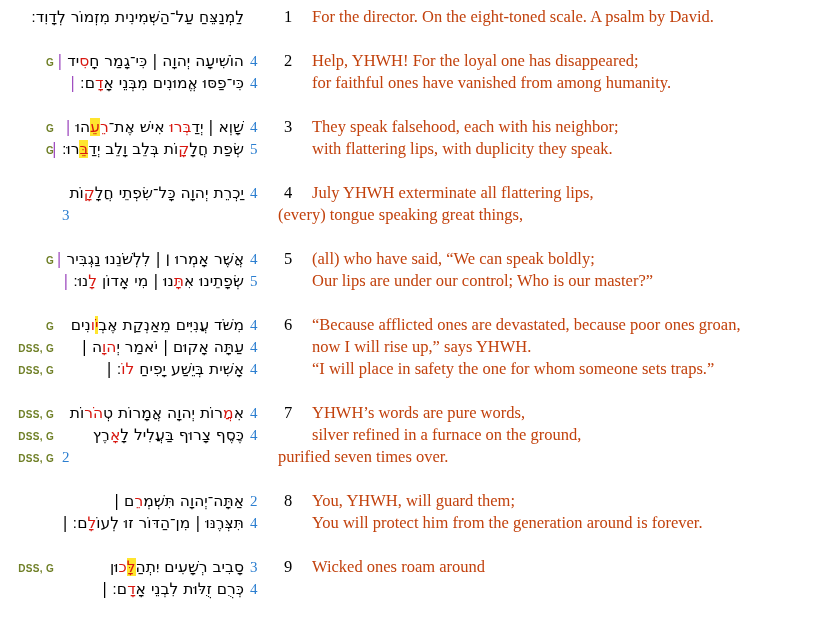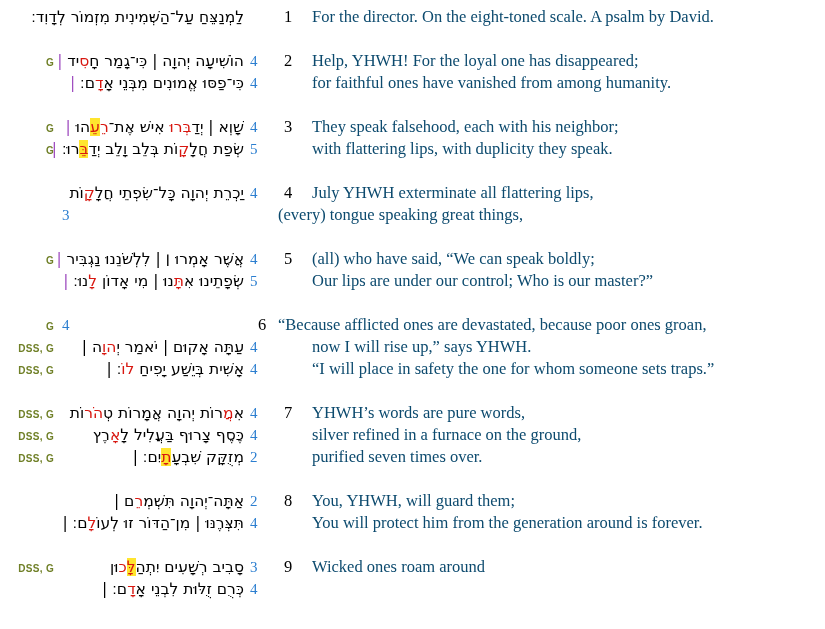--- a/index.html
+++ b/index.html
@@ -51,21 +51,21 @@
     text-align:left;
     padding-left:14px;
     font-size:16.5px;
     color:#000;
   }
   .english{
     text-align:left;
     padding-left:8px;
     font-size:16.5px;
     white-space:nowrap;
-    color:#0c4a6e;
+    color:#c2410c;
   }
 </style>
 </head>
 <body>
 
 <div class="page">
   <div id="verses-root">
       <div class="verse-block">
         <div class="line-row">
           <div class="sigla"></div>
@@ -134,20 +134,21 @@
           <div class="sigla"></div>
           <div class="hebrew" dir="rtl"><span>שְׂפָתֵינוּ אִ</span><span class="red ">תָּ</span><span>נוּ | מִי אָדוֹן </span><span class="red ">לָ</span><span>נוּ׃ </span><span class="purple ">|</span></div>
           <div class="count">5</div>
           <div class="vnum"></div>
           <div class="english">Our lips are under our control; Who is our master?”</div>
         </div>
       </div>
       <div class="verse-block">
         <div class="line-row">
           <div class="sigla">G</div>
+          <div class="hebrew" dir="rtl"><span>מִשֹּׁד עֲנִיִּים מֵאַנְקַת אֶבְ</span><span class="red hl">יֹ</span><span class="red ">ו</span><span>נִים</span></div>
           <div class="count">4</div>
           <div class="vnum">6</div>
           <div class="english">“Because afflicted ones are devastated, because poor ones groan,</div>
         </div>
         <div class="line-row">
           <div class="sigla">DSS, G</div>
           <div class="hebrew" dir="rtl"><span>עַתָּה אָקוּם | יֹאמַר יְ</span><span class="red ">הוָ</span><span>ה |</span></div>
           <div class="count">4</div>
           <div class="vnum"></div>
           <div class="english">now I will rise up,” says YHWH.</div>
@@ -170,21 +171,20 @@
         </div>
         <div class="line-row">
           <div class="sigla">DSS, G</div>
           <div class="hebrew" dir="rtl"><span>כֶּסֶף צָרוּף בַּעֲלִיל לָ</span><span class="red ">אָ</span><span>רֶץ</span></div>
           <div class="count">4</div>
           <div class="vnum"></div>
           <div class="english">silver refined in a furnace on the ground,</div>
         </div>
         <div class="line-row">
           <div class="sigla">DSS, G</div>
-          <div class="hebrew" dir="rtl"><span>מְזֻקָּק שִׁבְעָ</span><span class="red hl">תָ</span><span>יִם׃ |</span></div>
           <div class="count">2</div>
           <div class="vnum"></div>
           <div class="english">purified seven times over.</div>
         </div>
       </div>
       <div class="verse-block">
         <div class="line-row">
           <div class="sigla"></div>
           <div class="hebrew" dir="rtl"><span>אַתָּה־יְהוָה תִּשְׁמְ</span><span class="red ">רֵ</span><span>ם |</span></div>
           <div class="count">2</div>

